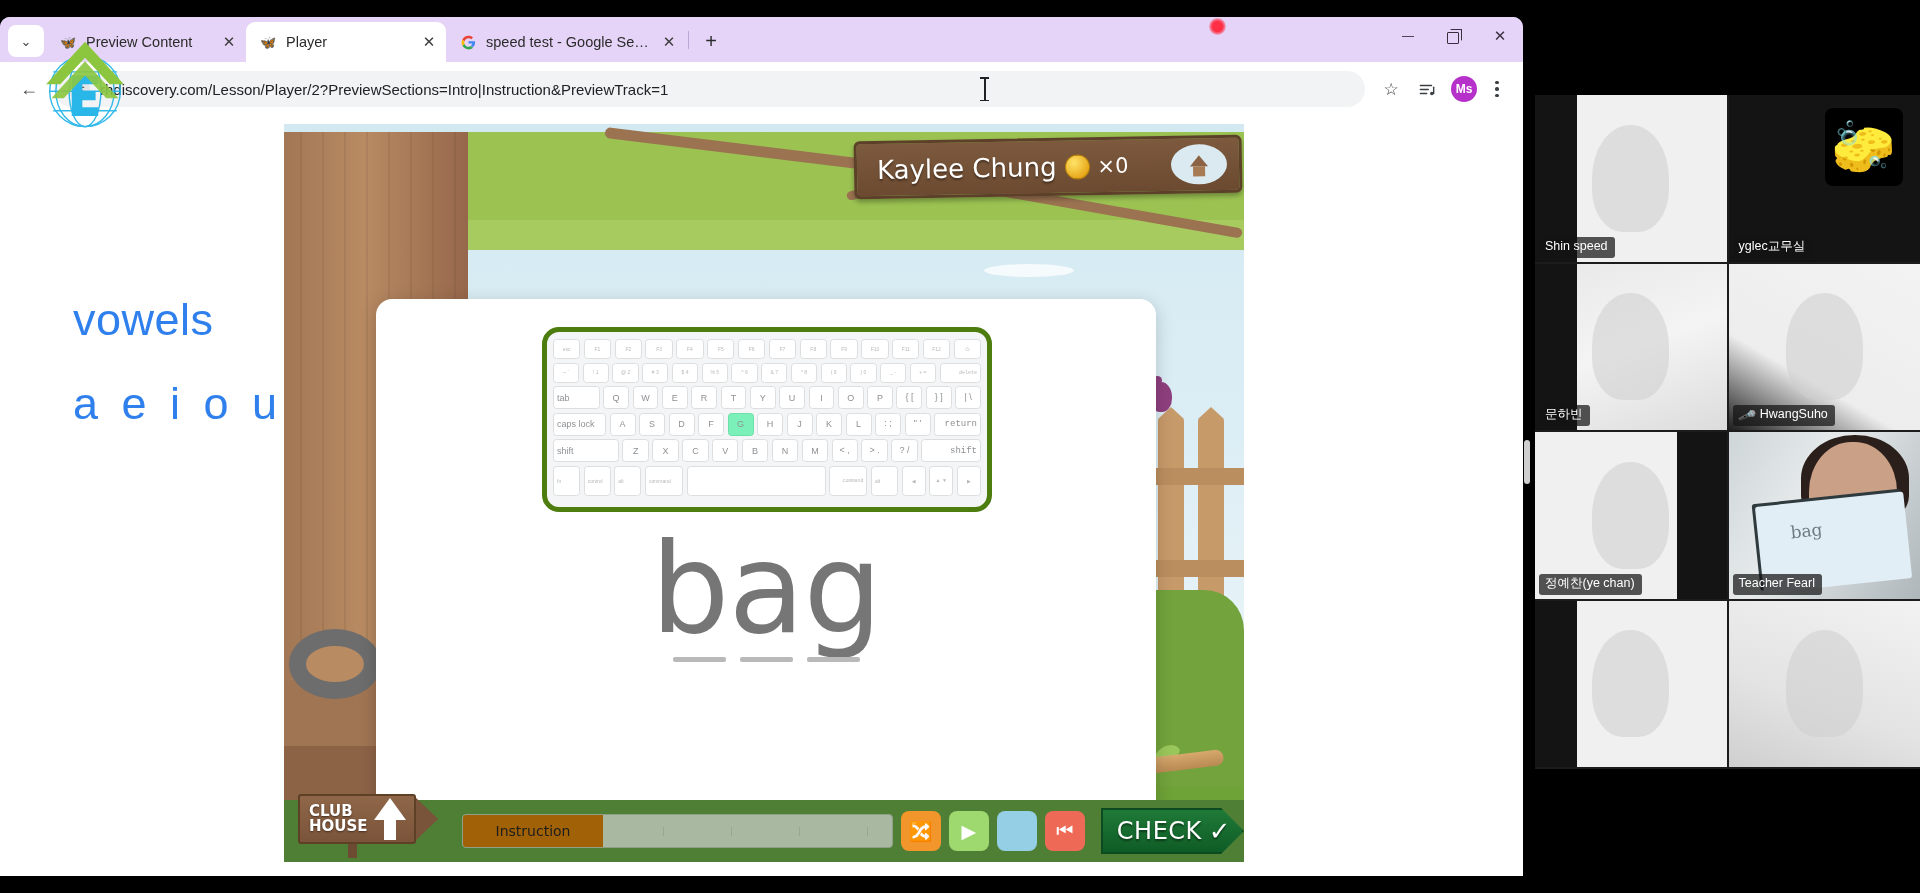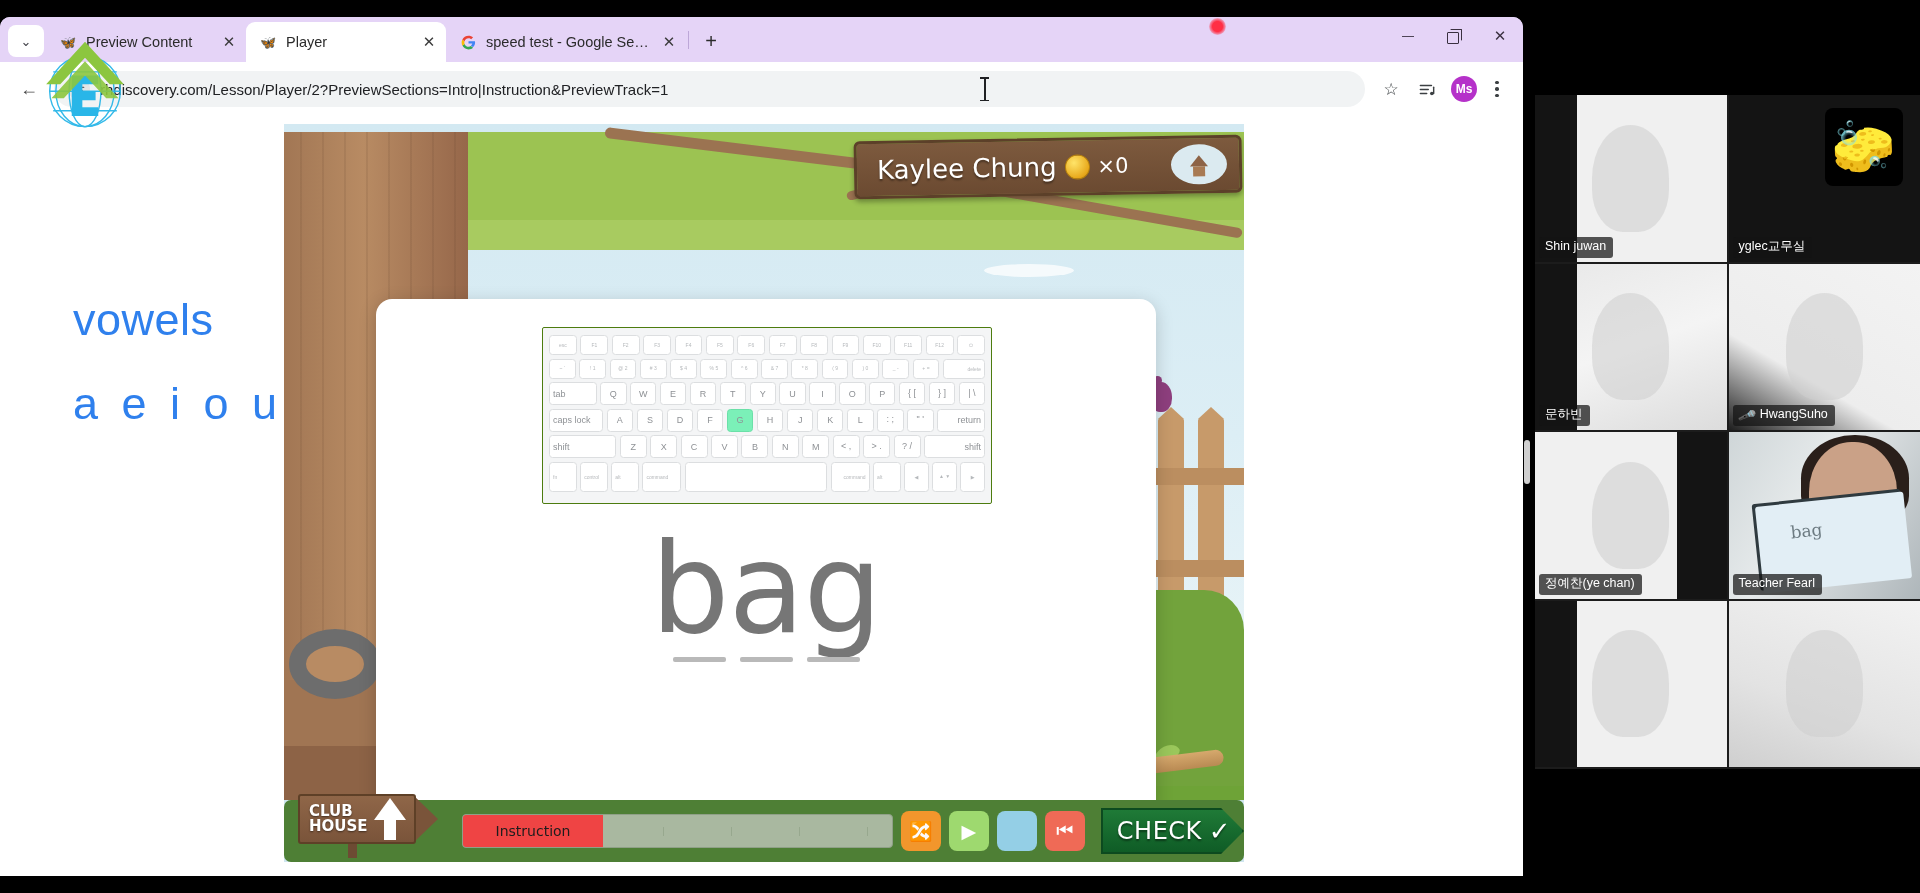--- a/index.html
+++ b/index.html
@@ -226,55 +226,55 @@
 
   
   #card {
     position: absolute; left: 92px; top: 175px; width: 780px; height: 518px;
     background: #fff; border-radius: 16px; box-shadow: 0 4px 18px rgba(0,0,0,.18);
   }
 
   
   #keyboard {
     position: absolute; left: 166px; top: 28px; width: 450px;
-    background: #f4f5f6; border: 1px solid #4d7c0f; border-radius: 2px;
+    background: #f4f5f6; border: 5px solid #4d7c0f; border-radius: 17px;
     padding: 7px 6px 8px 6px;
   }
   .krow { display: flex; gap: 3.5px; margin-bottom: 3.5px; }
   .key {
     background: #fff; border: 1px solid #dcdee0; border-radius: 3.5px;
     height: 20px; flex: 1 1 0; display: flex; align-items: center; justify-content: center;
     font-size: 7.5px; color: #9a9da1; overflow: hidden; white-space: nowrap;
   }
   .krow.letters .key { height: 23px; font-size: 9px; color: #8e9195; }
   .key.tiny { font-size: 5px; color: #b6b9bc; }
   .key.stack { flex-direction: column; line-height: 1.05; gap: 1px; }
   .key.hl { background: #7bf0b8; border-color: #6be0a8; color: #3e8b68; }
   .key.w15 { flex: 1.5 1 0; } .key.w175 { flex: 1.75 1 0; }
   .key.w2 { flex: 2 1 0; } .key.w225 { flex: 2.25 1 0; }
   .key.w25 { flex: 2.5 1 0; } .key.w6 { flex: 6.2 1 0; }
-  .key.lbl-r { justify-content: flex-end; padding-right: 3px; }
+  .key.lbl-r { justify-content: flex-end; padding-right: 3px; font-family: Liberation Mono, monospace; }
   .key.lbl-l { justify-content: flex-start; padding-left: 3px; }
 
   
   #word {
     position: absolute; left: 0; right: 0; top: 228px; text-align: center;
   }
   #word .w {
     font-size: 124px; color: #767676; font-family: "DejaVu Sans", sans-serif;
     letter-spacing: -1px; line-height: 1;
   }
   #blanks { display: flex; gap: 14px; justify-content: center; margin-top: 6px; }
   #blanks i { display: block; width: 53px; height: 5px; background: #b9b9b9; border-radius: 2px; }
 
   
   #botbar {
     position: absolute; left: 0; bottom: 0; width: 100%; height: 62px;
     background: #4e7f35;
-    display: flex; align-items: center; padding-left: 178px; gap: 8px; border-radius: 7px;
+    display: flex; align-items: center; padding-left: 178px; gap: 8px;
   }
   #clubhouse {
     position: absolute; left: 14px; bottom: 4px; width: 152px; height: 66px;
   }
   #ch-body {
     position: absolute; left: 0; top: 2px; width: 118px; height: 50px;
     background: linear-gradient(#8f6648,#7a543a); border: 2px solid #5e4027; border-radius: 3px;
     display: flex; flex-direction: column; justify-content: center; padding-left: 9px;
   }
   #ch-body span { color:#fff; font-size: 15px; font-weight: bold; line-height: 1.02;
@@ -291,21 +291,21 @@
   }
   #ch-up2 { position: absolute; left: 86px; top: 26px; width: 12px; height: 22px; background:#fff; }
   #ch-post { position: absolute; left: 50px; top: 50px; width: 9px; height: 16px; background: #6d4b33; }
 
   #progress {
     width: 468px; height: 34px; background: #a9b8a0; border-radius: 4px;
     display: flex; align-items: center; position: relative; overflow: hidden;
     border: 1px solid #8fa087;
   }
   #progress-fill {
-    width: 140px; height: 100%; background: #ef4444;
+    width: 140px; height: 100%; background: #a16207;
     display: flex; align-items: center; justify-content: center;
   }
   #progress-fill span { font-size: 14px; color: #1d1d1d; font-family:"DejaVu Sans", sans-serif; }
   .ptick { position: absolute; top: 12px; width: 1px; height: 9px; background: #97a88e; }
   .cbtn {
     width: 40px; height: 40px; border-radius: 8px; flex: 0 0 auto;
     display: flex; align-items: center; justify-content: center; color: #fff; font-size: 19px;
   }
   .cbtn.orange { background: #f2962c; }
   .cbtn.green { background: #9ed96f; }
@@ -697,21 +697,21 @@
 
 <div id="vc">
   <div id="vc-grid">
 
     <div class="tile">
       <div class="vid blurbg">
           <div class="ghost"></div>
           <div class="blackpatch"></div>
         </div>
       <div class="nameplate">
-        <span>Shin juwan</span>
+        <span>Shin speed</span>
       </div>
     </div>
 
     <div class="tile">
       <div class="vid" style="background:#141414">
         <div class="sb">🧽</div>
       </div>
       <div class="nameplate">
         <span>yglec교무실</span>
       </div>

